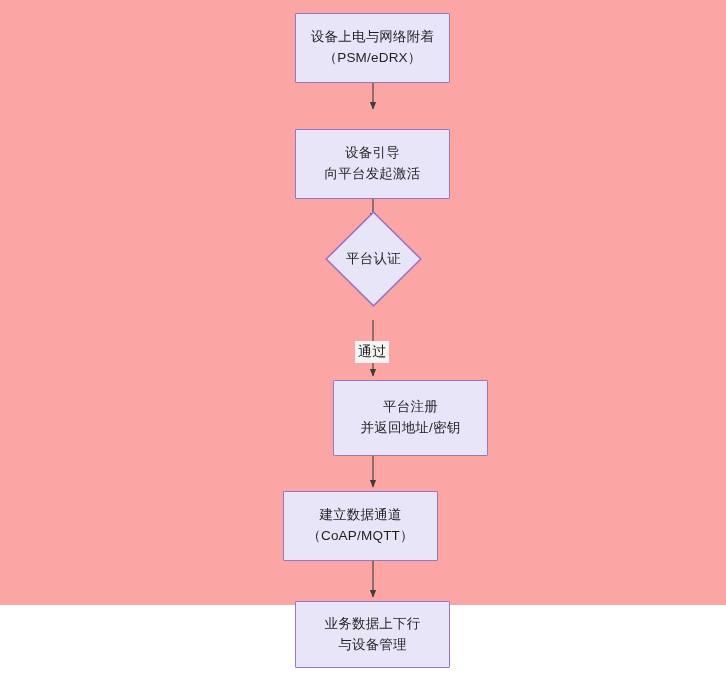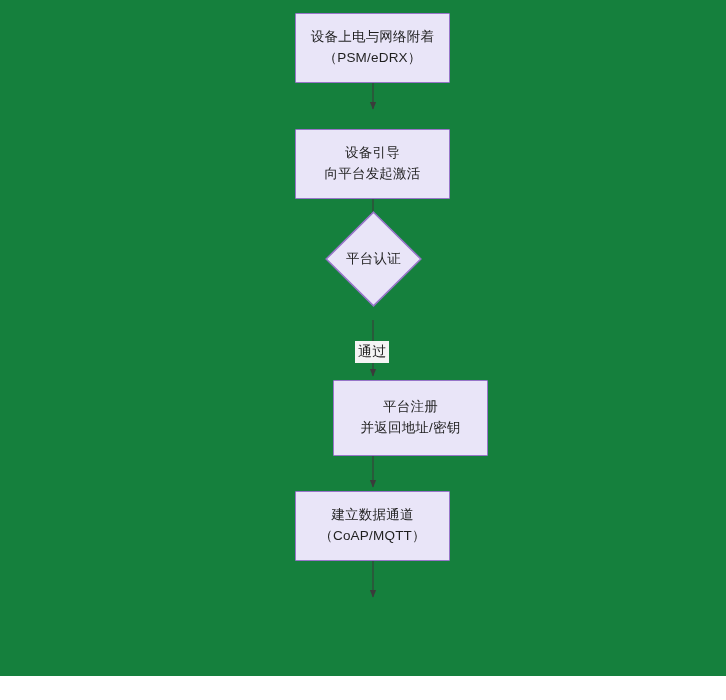--- a/index.html
+++ b/index.html
@@ -9,22 +9,22 @@
   }
   body {
     width: 726px;
     height: 700px;
     font-family: "Liberation Sans", "DejaVu Sans", sans-serif;
     overflow: hidden;
   }
   #flowchart-canvas {
     position: relative;
     width: 726px;
-    height: 676px;
-    background: #15803d;
+    height: 605px;
+    background: #fca5a5;
     text-decoration: underline;
   }
   .edge-layer {
     position: absolute;
     left: 0;
     top: 0;
     width: 726px;
     height: 700px;
     pointer-events: none;
   }
@@ -127,19 +127,23 @@
 
   <div class="edge-label" style="left:355px; top:341px;">
     <span>通过</span>
   </div>
 
   <div class="node node-process" style="left:295px; top:380px; width:155px; height:76px;margin-left:38px;">
     <div class="node-label">平台注册
 并返回地址/密钥</div>
   </div>
 
-  <div class="node node-process" style="left:295px; top:491px; width:155px; height:70px;">
+  <div class="node node-process" style="left:283px; top:491px; width:155px; height:70px;">
     <div class="node-label">建立数据通道
 （CoAP/MQTT）</div>
   </div>
 
+  <div class="node node-process" style="left:295px; top:601px; width:155px; height:67px;">
+    <div class="node-label">业务数据上下行
+与设备管理</div>
+  </div>
 
 </div>
 
 </body></html>

